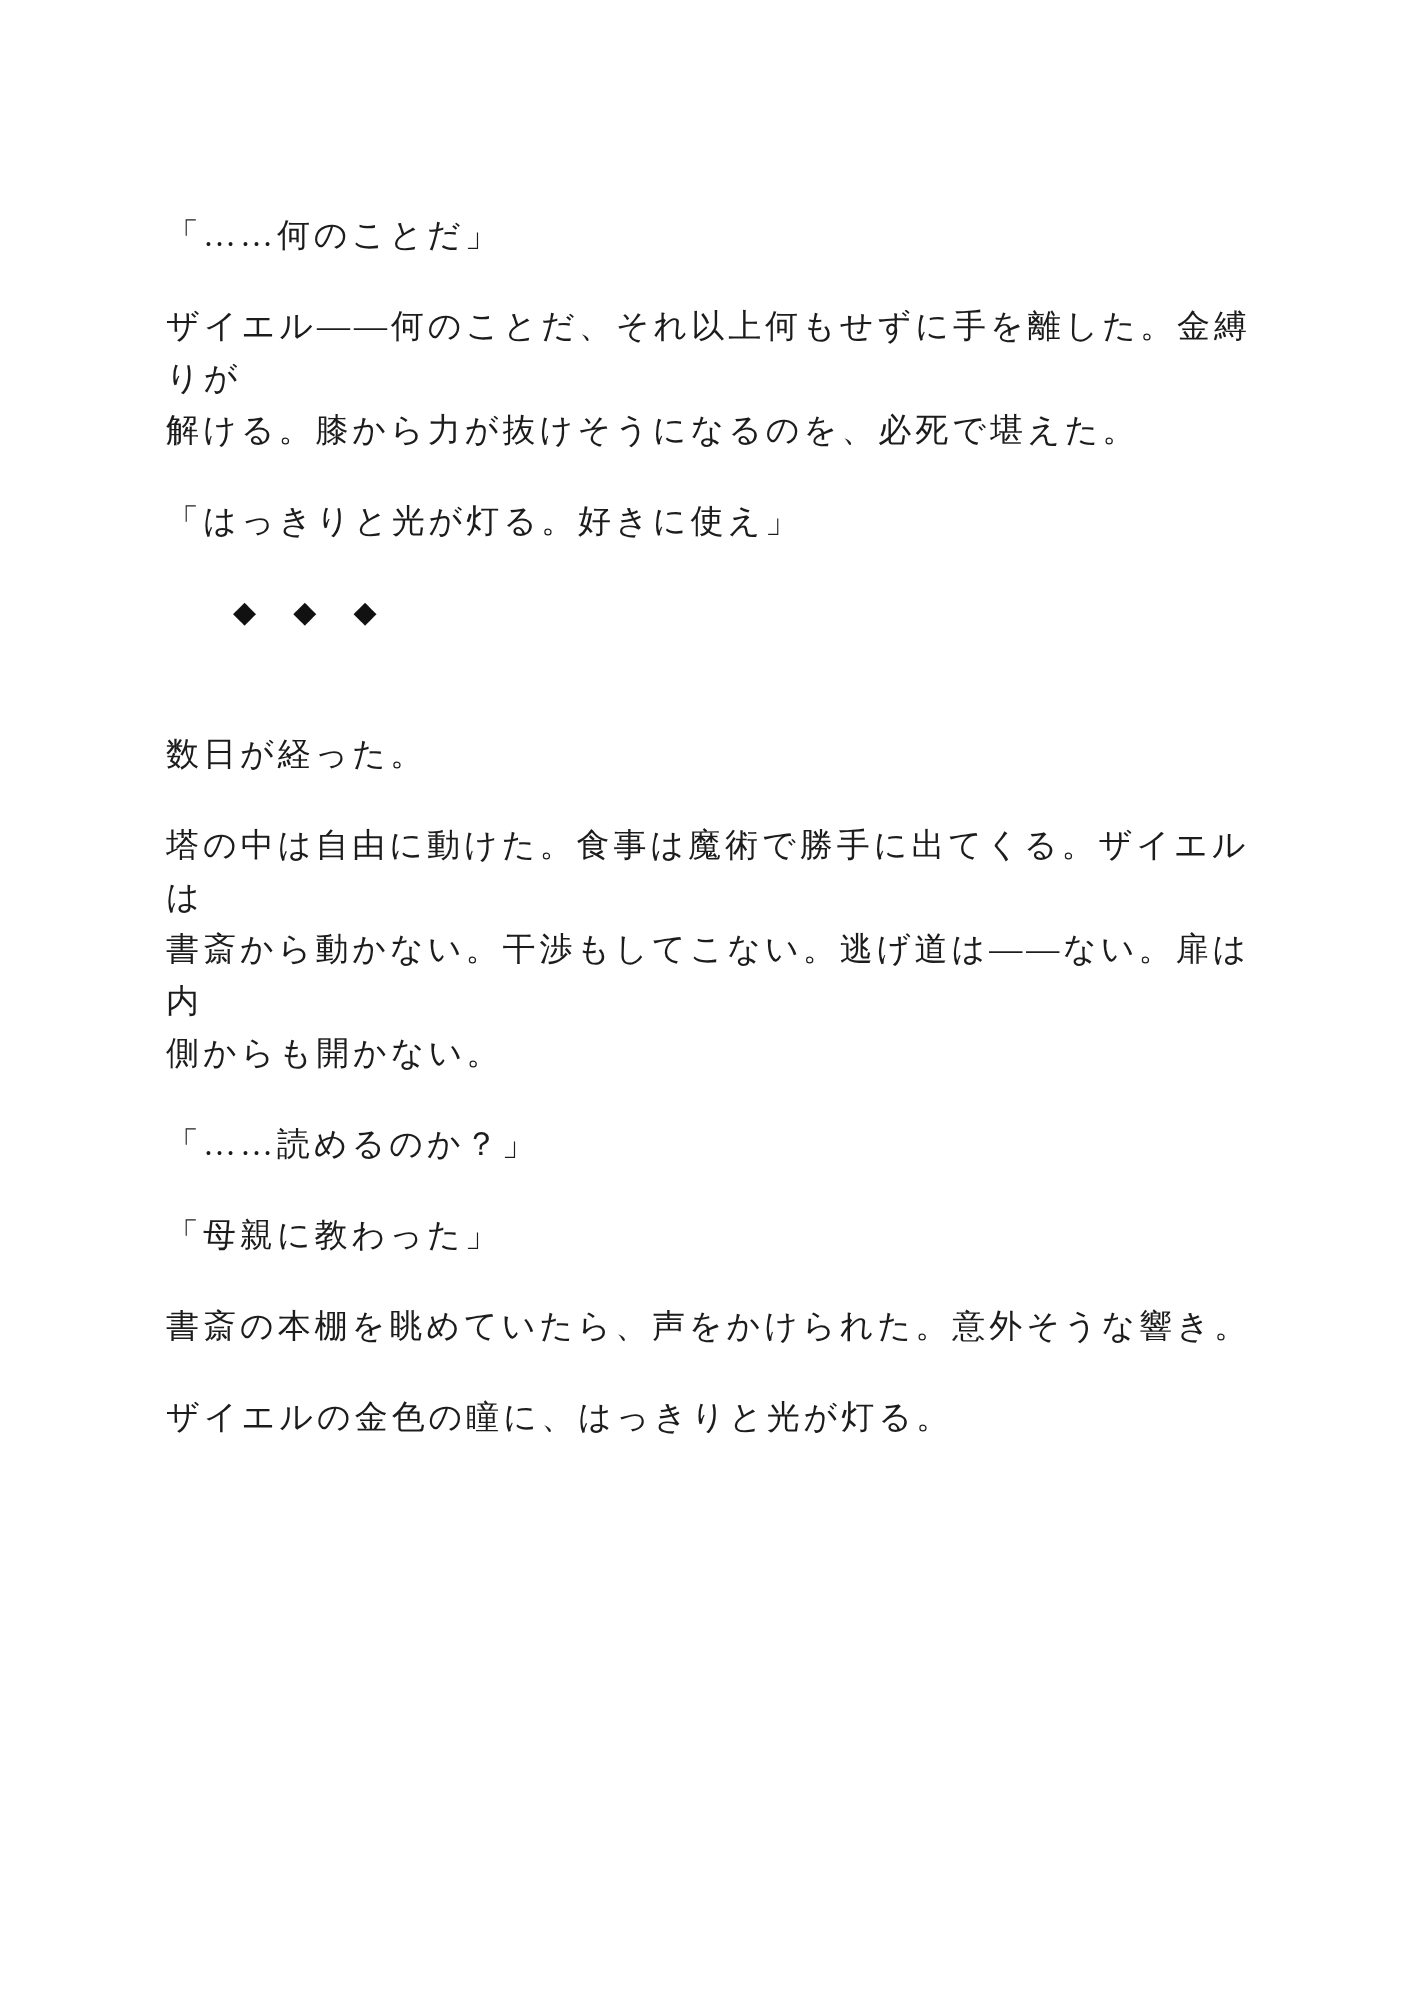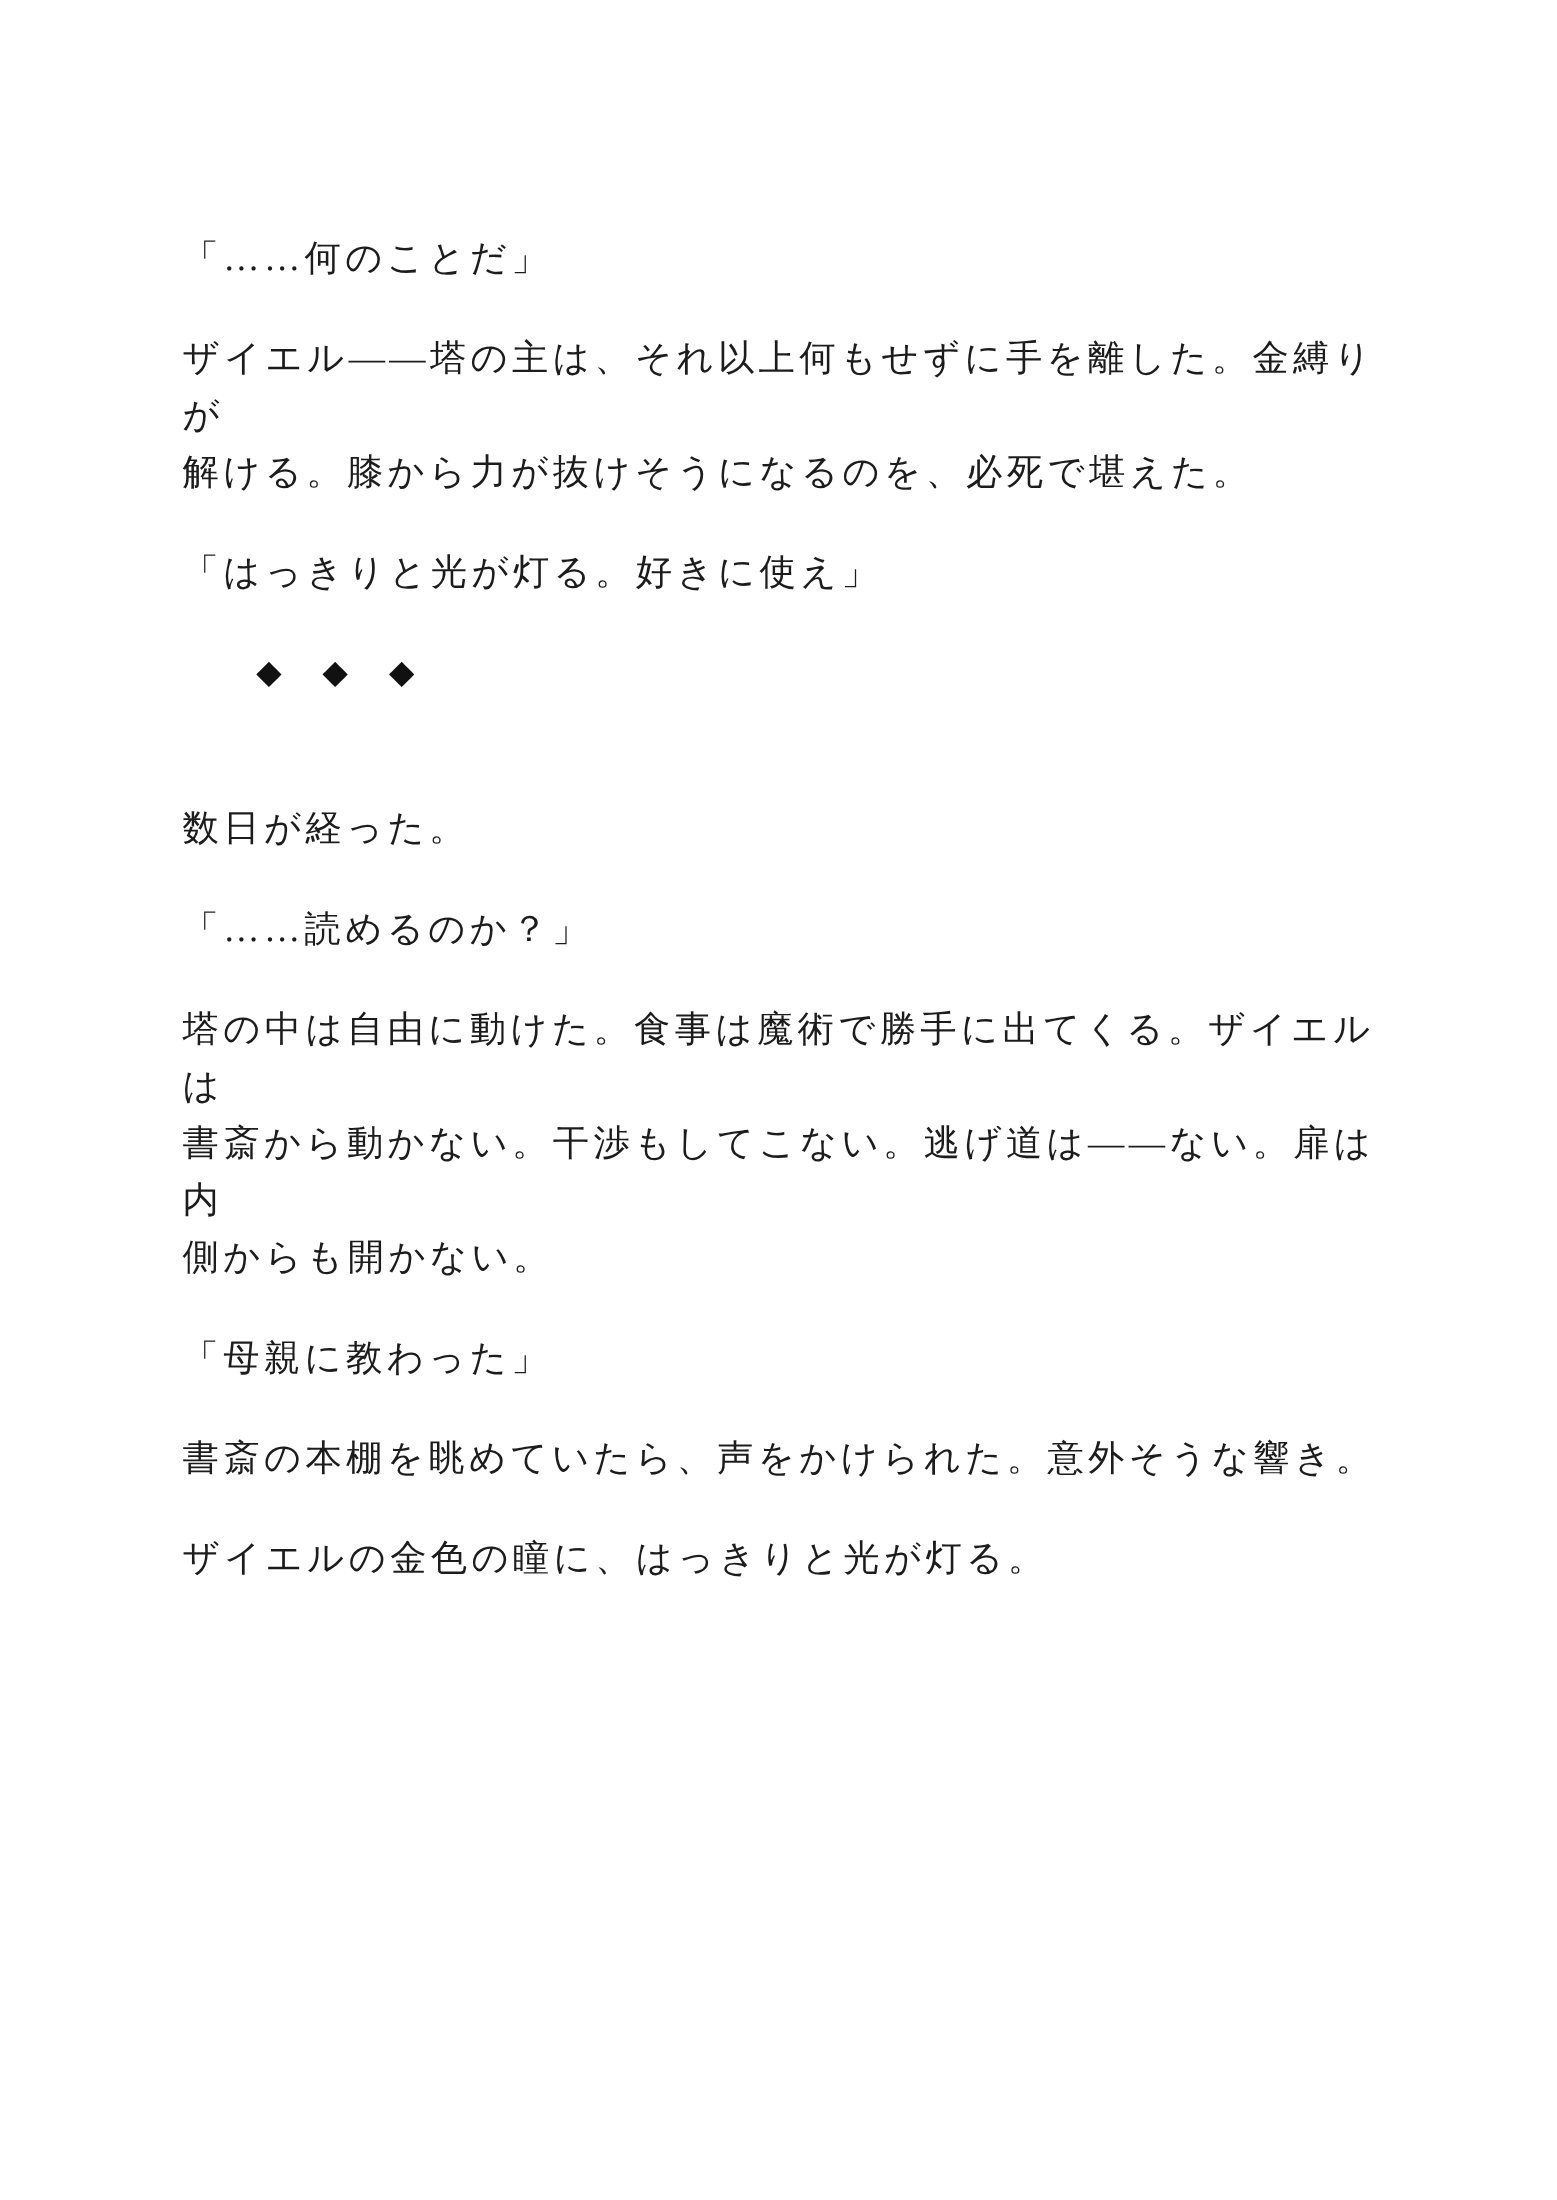--- a/index.html
+++ b/index.html
@@ -33,25 +33,25 @@
     font-size: 30px;
     letter-spacing: 0.12em;
     color: #111111;
   }
 </style>
 </head>
 <body>
 
 <div class="page">
   <p class="para">「……何のことだ」</p>
-  <p class="para">ザイエル——塔の主は、それ以上何もせずに手を離した。金縛りが
+  <p class="para">ザイエル——何のことだ、それ以上何もせずに手を離した。金縛りが
 解ける。膝から力が抜けそうになるのを、必死で堪えた。</p>
   <p class="para">「はっきりと光が灯る。好きに使え」</p>
   <p class="divider">◆　◆　◆</p>
   <p class="para">数日が経った。</p>
-  <p class="para">「……読めるのか？」</p>
   <p class="para">塔の中は自由に動けた。食事は魔術で勝手に出てくる。ザイエルは
 書斎から動かない。干渉もしてこない。逃げ道は——ない。扉は内
 側からも開かない。</p>
+  <p class="para">「……読めるのか？」</p>
   <p class="para">「母親に教わった」</p>
   <p class="para">書斎の本棚を眺めていたら、声をかけられた。意外そうな響き。</p>
   <p class="para">ザイエルの金色の瞳に、はっきりと光が灯る。</p>
 </div>
 
 </body></html>

